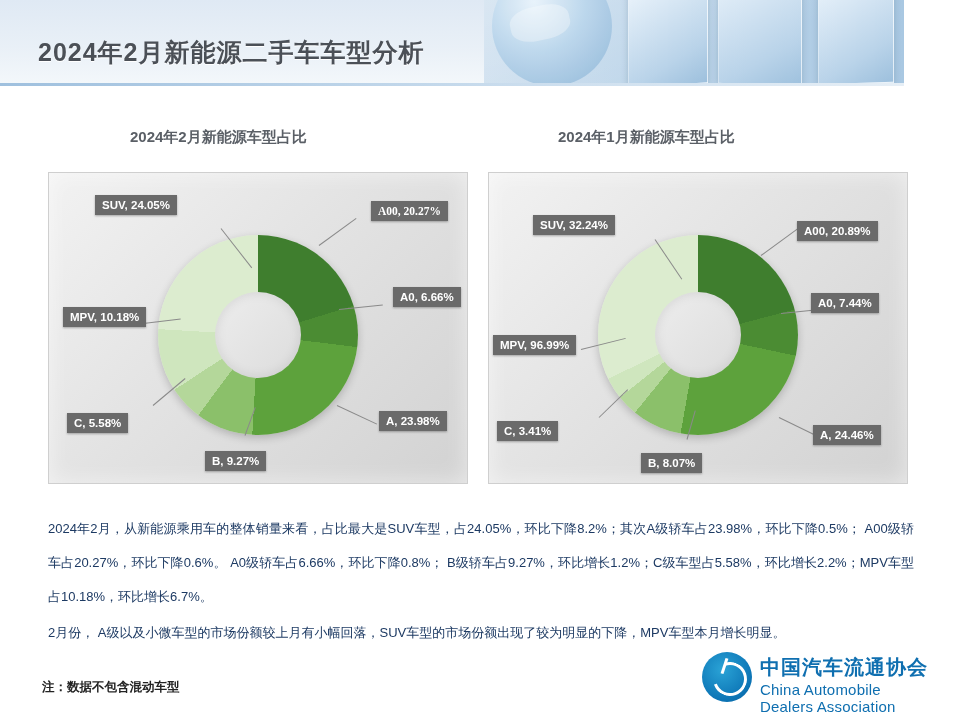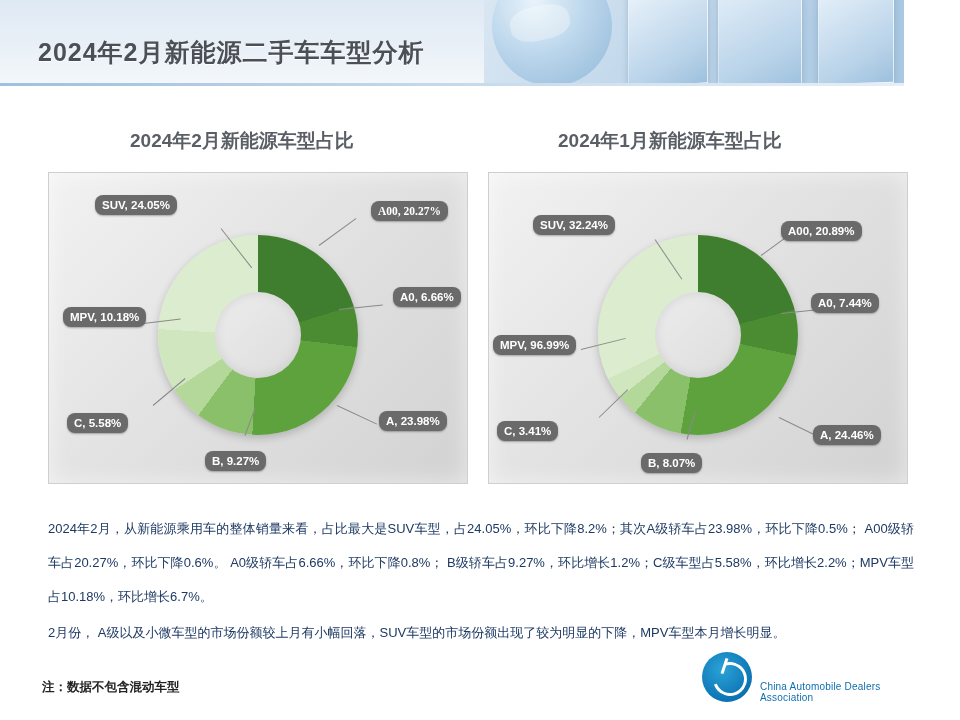--- a/index.html
+++ b/index.html
@@ -45,21 +45,21 @@
   }
   .page-title{
     position:absolute;left:38px;top:36px;
     font-size:25px;font-weight:bold;color:#4b5057;
     letter-spacing:1px;
     text-shadow:0 1px 0 #ffffff;
   }
   
   .chart-title{
     position:absolute;
-    font-size:19px;font-weight:bold;color:#5a5f66;
+    font-size:15px;font-weight:bold;color:#5a5f66;
     text-shadow:0 1px 0 #fff;
   }
   .panel{
     position:absolute;
     background:linear-gradient(135deg,#f2f2f2 0%, #e3e3e3 45%, #d2d2d2 100%);
     border:1px solid #cfcfcf;
     box-shadow:inset 0 0 22px rgba(255,255,255,.55);
   }
   .donut-wrap{position:absolute;}
   .donut{
@@ -69,21 +69,21 @@
     position:absolute;border-radius:50%;
     background:linear-gradient(135deg,#ededed,#dcdcdc);
     box-shadow:inset 0 0 12px rgba(0,0,0,.10);
   }
   .lbl{
     position:absolute;
     background:#6a6a6a;
     color:#ffffff;
     font-size:11.5px;font-weight:bold;
     padding:4px 7px;
-    border-radius:8px;
+    border-radius:0;
     white-space:nowrap;
     box-shadow:0 1px 2px rgba(0,0,0,.3);
   }
   .leader{position:absolute;background:#8a8a8a;height:1px;transform-origin:0 50%;}
   
   .body-text{
     position:absolute;left:48px;top:512px;width:866px;
     color:#1d3a63;font-size:13px;line-height:34px;
     font-family:"Liberation Sans","DejaVu Sans",sans-serif;
   }
@@ -99,21 +99,21 @@
     background:radial-gradient(circle at 40% 35%, #2aa3d6 0%, #0c74b5 70%, #075a92 100%);
   }
   .logo-mark:before{
     content:"";position:absolute;left:11px;top:10px;width:28px;height:28px;
     border:3px solid #fff;border-radius:50%;border-left-color:transparent;transform:rotate(25deg);
   }
   .logo-mark:after{
     content:"";position:absolute;left:21px;top:6px;width:3px;height:16px;background:#fff;transform:rotate(18deg);
   }
   .logo-cn{position:absolute;left:58px;top:4px;font-size:20px;font-weight:bold;color:#0f6fb0;letter-spacing:1px;}
-  .logo-en{position:absolute;left:58px;top:31px;font-size:10px;color:#0f6fb0;letter-spacing:.2px;}
+  .logo-en{position:absolute;left:58px;top:31px;font-size:15px;color:#0f6fb0;letter-spacing:.2px;}
 </style>
 </head>
 <body>
 
 <div class="header">
   <div class="hdr-img">
     <div class="globe"></div>
     <div class="cube c1"></div>
     <div class="cube c2"></div>
     <div class="cube c3"></div>
@@ -177,31 +177,32 @@
 
   <div class="leader" style="left:166px;top:66px;width:48px;transform:rotate(56deg);"></div>
   <div class="leader" style="left:92px;top:176px;width:46px;transform:rotate(-14deg);"></div>
   <div class="leader" style="left:110px;top:244px;width:40px;transform:rotate(-44deg);"></div>
   <div class="leader" style="left:198px;top:266px;width:30px;transform:rotate(-74deg);"></div>
   <div class="leader" style="left:290px;top:244px;width:44px;transform:rotate(26deg);"></div>
   <div class="leader" style="left:292px;top:140px;width:44px;transform:rotate(-6deg);"></div>
   <div class="leader" style="left:272px;top:82px;width:46px;transform:rotate(-36deg);"></div>
 
   <div class="lbl" style="left:24px;top:42px;margin-left:20px;">SUV, 32.24%</div>
-  <div class="lbl" style="left:292px;top:48px;">A00, 20.89%</div>
+  <div class="lbl" style="left:308px;top:48px;">A00, 20.89%</div>
   <div class="lbl" style="left:322px;top:120px;">A0, 7.44%</div>
   <div class="lbl" style="left:324px;top:252px;">A, 24.46%</div>
   <div class="lbl" style="left:152px;top:280px;">B, 8.07%</div>
   <div class="lbl" style="left:8px;top:248px;">C, 3.41%</div>
   <div class="lbl" style="left:4px;top:162px;">MPV, 96.99%</div>
 </div>
 
 <div class="body-text">
   <p>2024年2月，从新能源乘用车的整体销量来看，占比最大是SUV车型，占24.05%，环比下降8.2%；其次A级轿车占23.98%，环比下降0.5%； A00级轿车占20.27%，环比下降0.6%。 A0级轿车占6.66%，环比下降0.8%； B级轿车占9.27%，环比增长1.2%；C级车型占5.58%，环比增长2.2%；MPV车型占10.18%，环比增长6.7%。</p>
   <p>2月份， A级以及小微车型的市场份额较上月有小幅回落，SUV车型的市场份额出现了较为明显的下降，MPV车型本月增长明显。</p>
 </div>
 
 <div class="note">注：数据不包含混动车型</div>
 
 <div class="logo">
   <div class="logo-mark"></div>
+  <div class="logo-cn">中国汽车流通协会</div>
   <div class="logo-en">China Automobile Dealers Association</div>
 </div>
 
 </body></html>

